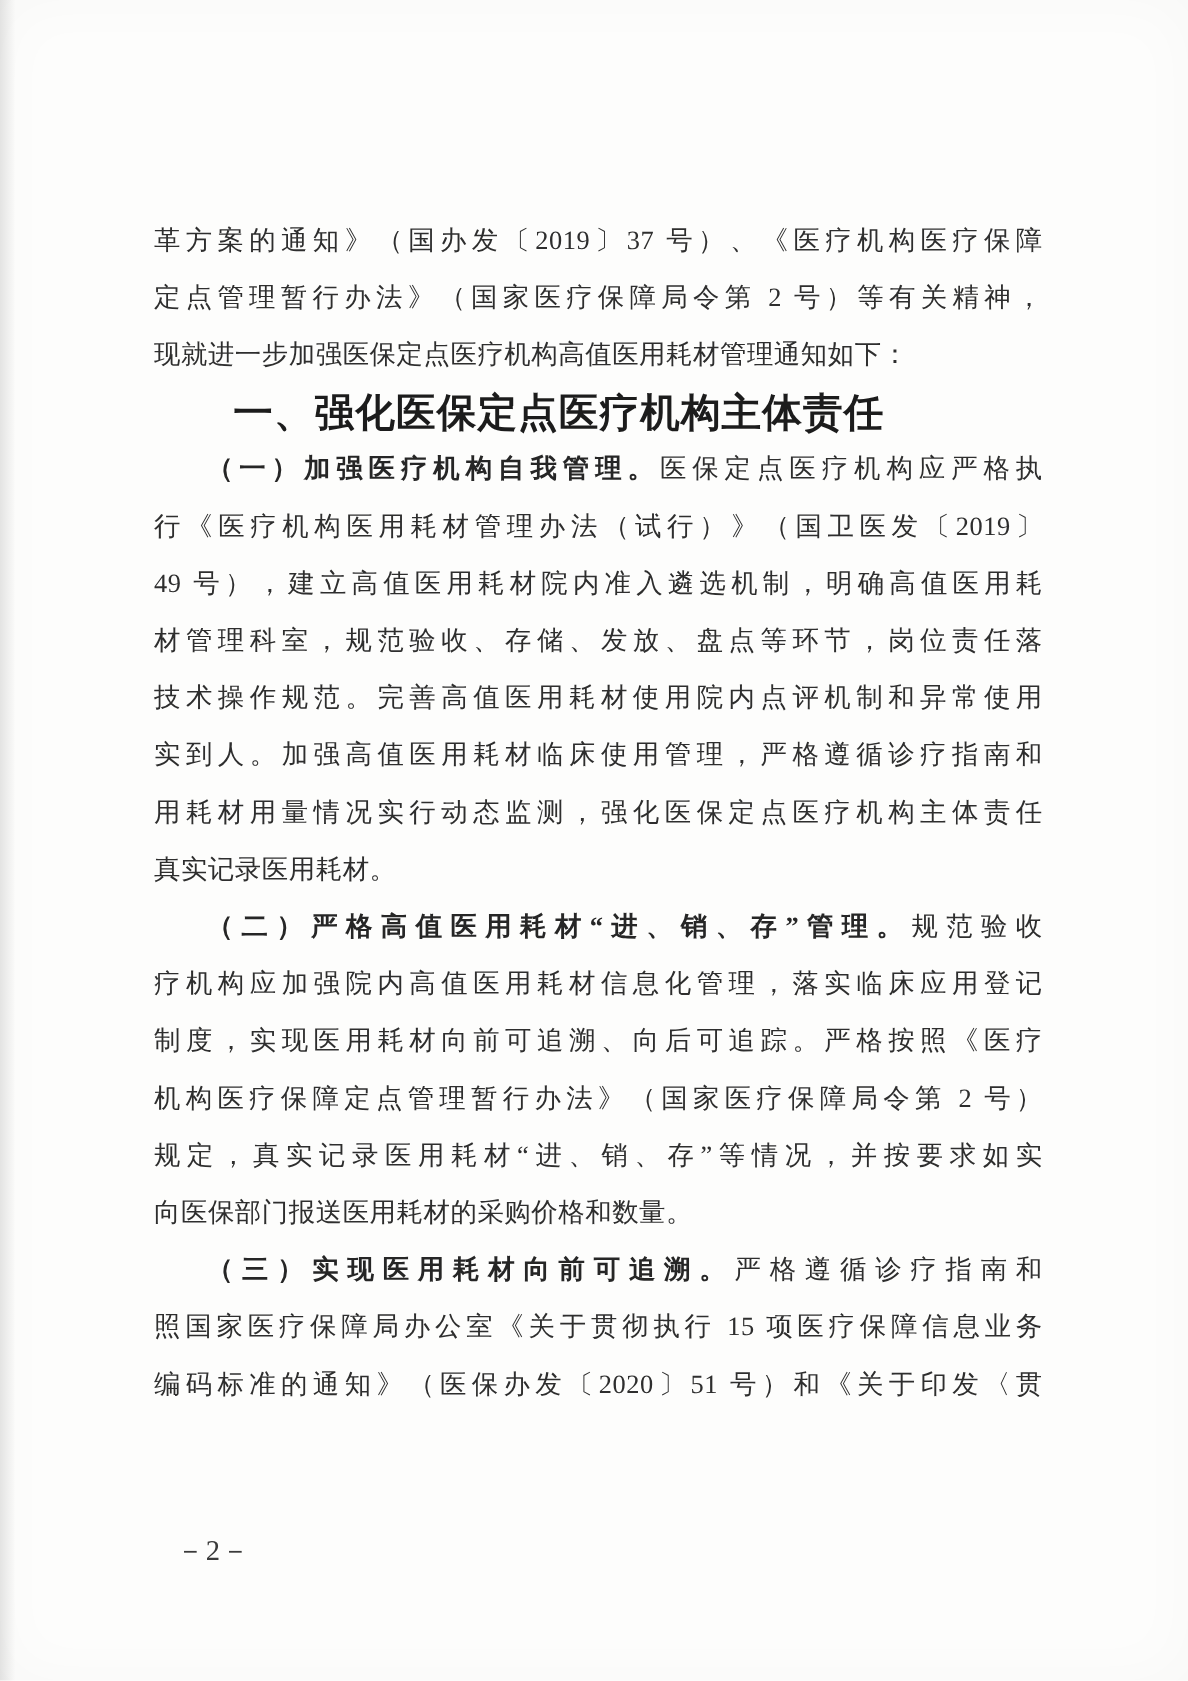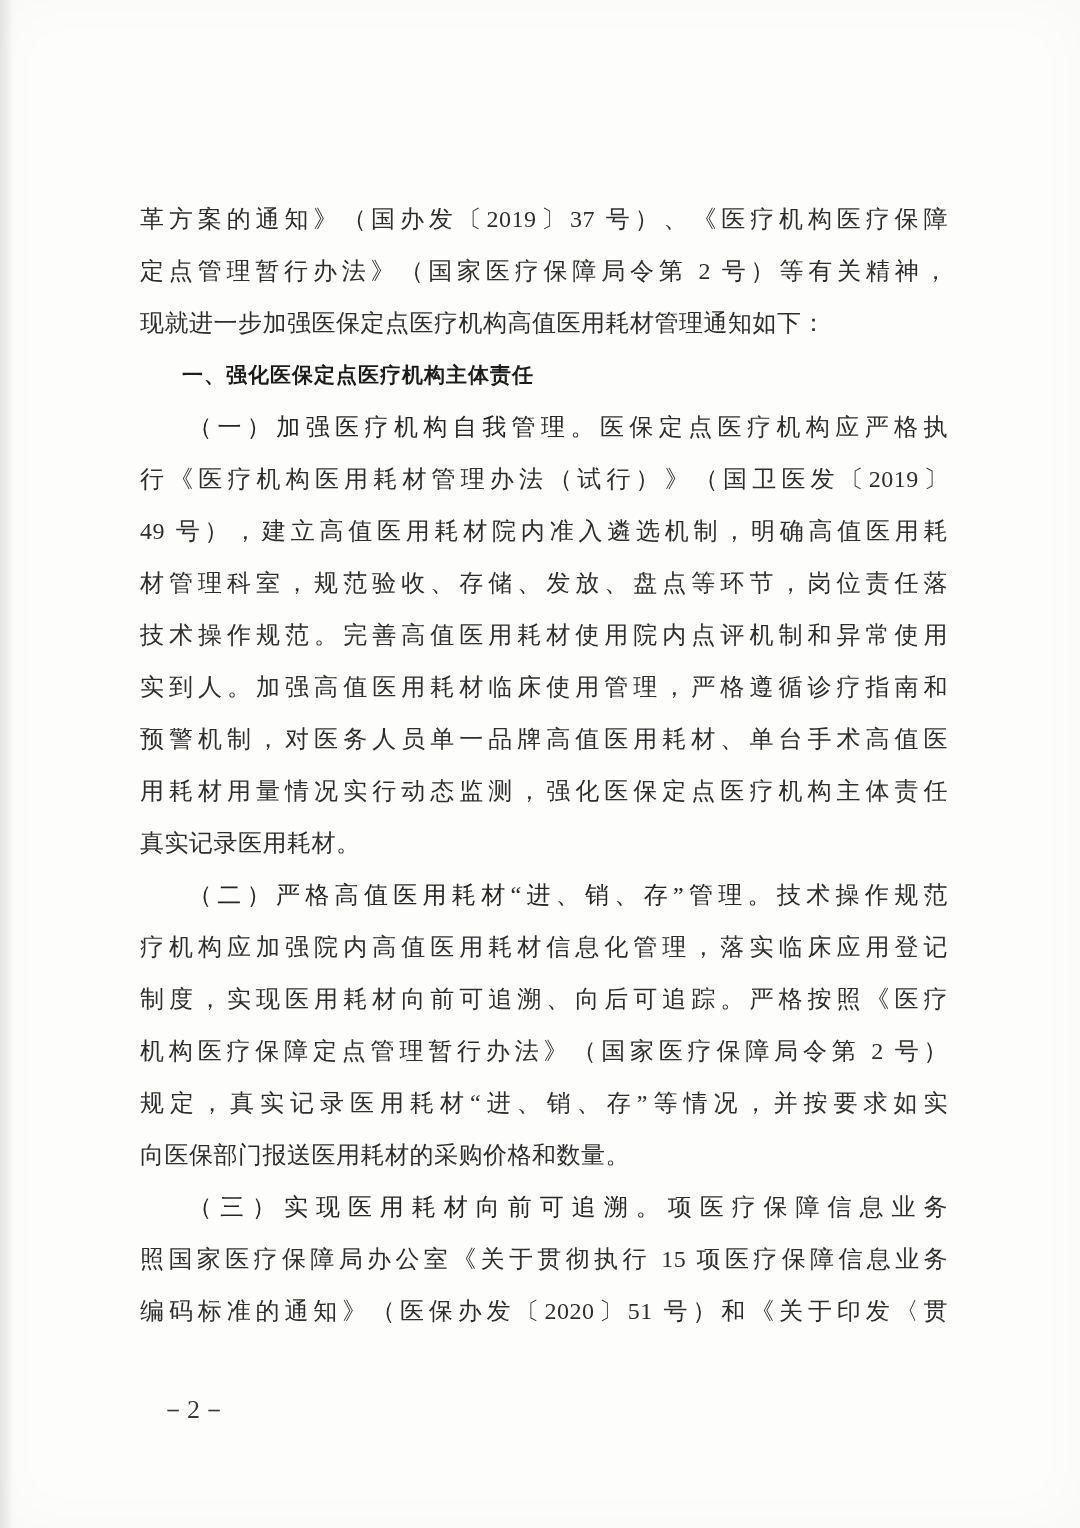--- a/index.html
+++ b/index.html
@@ -43,26 +43,26 @@
   .line.j {
     text-align: justify;
     text-align-last: justify;
   }
   .line.indent {
     text-indent: 2em;
   }
   .line.heading {
     font-family: "Liberation Sans", "DejaVu Sans", sans-serif;
     font-weight: 700;
-    font-size: 21px;
+    font-size: 36px;
     color: var(--heading-color, #1c1c1c);
     letter-spacing: 1px;
   }
   .lead {
-    font-weight: 400;
+    font-weight: 700;
     color: #262626;
   }
   .page-number {
     position: absolute;
     left: 160px;
     top: 1392px;
     font-size: 26px;
     line-height: 36px;
     color: #3a3a3a;
     letter-spacing: 1px;
@@ -77,27 +77,26 @@
       <div class="line j"><span>革方案的通知》（国办发〔2019〕37 号）、《医疗机构医疗保障</span></div>
       <div class="line j"><span>定点管理暂行办法》（国家医疗保障局令第 2 号）等有关精神，</span></div>
       <div class="line"><span>现就进一步加强医保定点医疗机构高值医用耗材管理通知如下：</span></div>
       <div class="line indent heading"><span>一、强化医保定点医疗机构主体责任</span></div>
       <div class="line j indent"><b class="lead">（一）加强医疗机构自我管理。</b><span>医保定点医疗机构应严格执</span></div>
       <div class="line j"><span>行《医疗机构医用耗材管理办法（试行）》（国卫医发〔2019〕</span></div>
       <div class="line j"><span>49 号），建立高值医用耗材院内准入遴选机制，明确高值医用耗</span></div>
       <div class="line j"><span>材管理科室，规范验收、存储、发放、盘点等环节，岗位责任落</span></div>
       <div class="line j"><span>技术操作规范。完善高值医用耗材使用院内点评机制和异常使用</span></div>
       <div class="line j"><span>实到人。加强高值医用耗材临床使用管理，严格遵循诊疗指南和</span></div>
-      <div class="line j"><span>预警机制，对医务人员单一品牌高值医用耗材、单台手术高值医</span></div>
       <div class="line j"><span>用耗材用量情况实行动态监测，强化医保定点医疗机构主体责任</span></div>
       <div class="line"><span>真实记录医用耗材。</span></div>
-      <div class="line j indent"><b class="lead">（二）严格高值医用耗材“进、销、存”管理。</b><span>技术操作规范</span></div>
+      <div class="line j indent"><b class="lead">（二）严格高值医用耗材“进、销、存”管理。</b><span>规范验收</span></div>
       <div class="line j"><span>疗机构应加强院内高值医用耗材信息化管理，落实临床应用登记</span></div>
       <div class="line j"><span>制度，实现医用耗材向前可追溯、向后可追踪。严格按照《医疗</span></div>
       <div class="line j"><span>机构医疗保障定点管理暂行办法》（国家医疗保障局令第 2 号）</span></div>
       <div class="line j"><span>规定，真实记录医用耗材“进、销、存”等情况，并按要求如实</span></div>
       <div class="line"><span>向医保部门报送医用耗材的采购价格和数量。</span></div>
-      <div class="line j indent"><b class="lead">（三）实现医用耗材向前可追溯。</b><span>项医疗保障信息业务</span></div>
+      <div class="line j indent"><b class="lead">（三）实现医用耗材向前可追溯。</b><span>严格遵循诊疗指南和</span></div>
       <div class="line j"><span>照国家医疗保障局办公室《关于贯彻执行 15 项医疗保障信息业务</span></div>
       <div class="line j"><span>编码标准的通知》（医保办发〔2020〕51 号）和《关于印发〈贯</span></div>
     </div>
   <div class="page-number">－2－</div>
 </div>
 
 </body></html>

